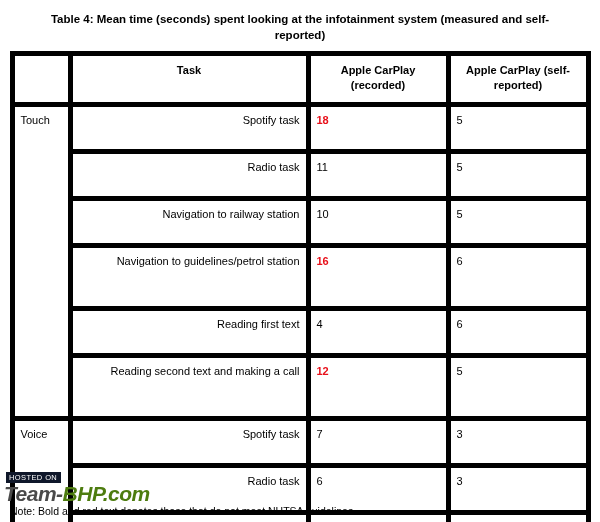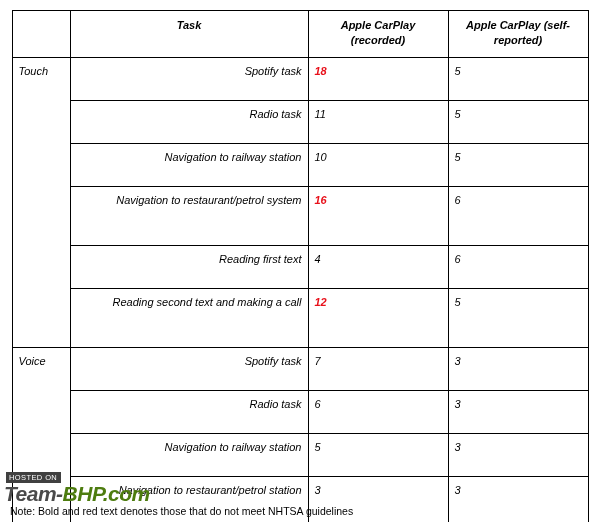--- a/index.html
+++ b/index.html
@@ -29,27 +29,26 @@
     text-align: center;
     margin: 2px 18px 8px 18px;
   }
   table.data {
     border-collapse: collapse;
     width: 576px;
     margin: 0 auto;
     table-layout: fixed;
   }
   table.data th, table.data td {
-    border: 1px solid #000000;
+    border: 5px solid #000000;
     font-size: 11px;
     vertical-align: top;
     padding: 6px 6px 6px 6px;
     line-height: 1.35;
     font-weight: normal;
-    font-style: italic;
   }
   table.data thead th {
     text-align: center;
     font-weight: bold;
     padding-top: 7px;
     padding-bottom: 7px;
     height: 32px;
   }
   col.c-group { width: 58px; }
   col.c-task  { width: 238px; }
@@ -85,21 +84,21 @@
     left: 4px;
     bottom: 12px;
     width: 150px;
     height: 38px;
     pointer-events: none;
   }
   .wm-hosted {
     position: absolute;
     left: 2px;
     top: 0px;
-    background: #404040;
+    background: #0f172a;
     color: #ffffff;
     font-size: 7.5px;
     letter-spacing: 0.4px;
     padding: 1px 4px 1px 3px;
     font-family: "Liberation Sans", sans-serif;
   }
   .wm-team {
     position: absolute;
     left: 0px;
     top: 10px;
@@ -110,20 +109,21 @@
     letter-spacing: -0.5px;
   }
   .wm-team .red { color: #4d7c0f; }
   .wm-team .dark { color: #4a4a4a; }
 </style>
 </head>
 <body>
 
 <div class="page">
 
+  <div class="caption">Table 4: Mean time (seconds) spent looking at the infotainment system (measured and self-reported)</div>
 
   <table class="data">
     <colgroup>
       <col class="c-group">
       <col class="c-task">
       <col class="c-rec">
       <col class="c-self">
     </colgroup>
     <thead>
       <tr>
@@ -145,21 +145,21 @@
         <td class="task">Radio task</td>
         <td class="val">11</td>
         <td class="val">5</td>
       </tr>
       <tr class="rowtall">
         <td class="task">Navigation to railway station</td>
         <td class="val">10</td>
         <td class="val">5</td>
       </tr>
       <tr class="rowtall2">
-        <td class="task">Navigation to restaurant/petrol system</td>
+        <td class="task">Navigation to guidelines/petrol station</td>
         <td class="val bold-red">16</td>
         <td class="val">6</td>
       </tr>
       <tr class="rowtall">
         <td class="task">Reading first text</td>
         <td class="val">4</td>
         <td class="val">6</td>
       </tr>
       <tr class="rowtall2">
         <td class="task">Reading second text and making a call</td>

